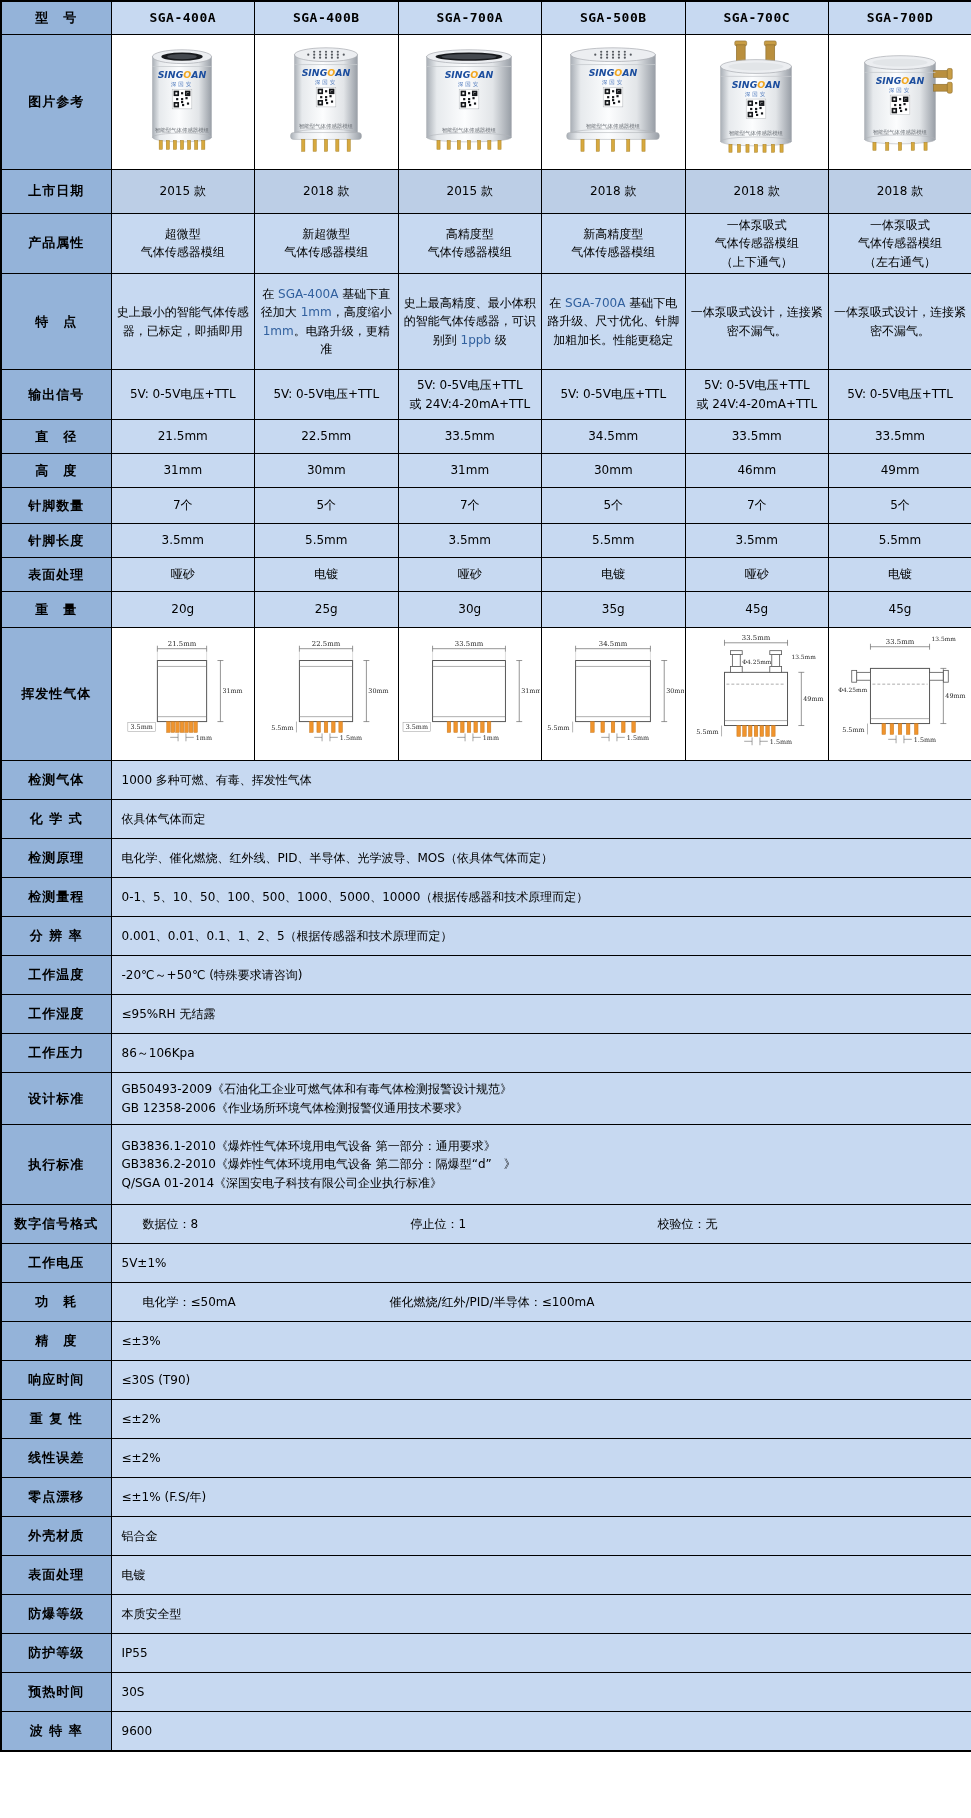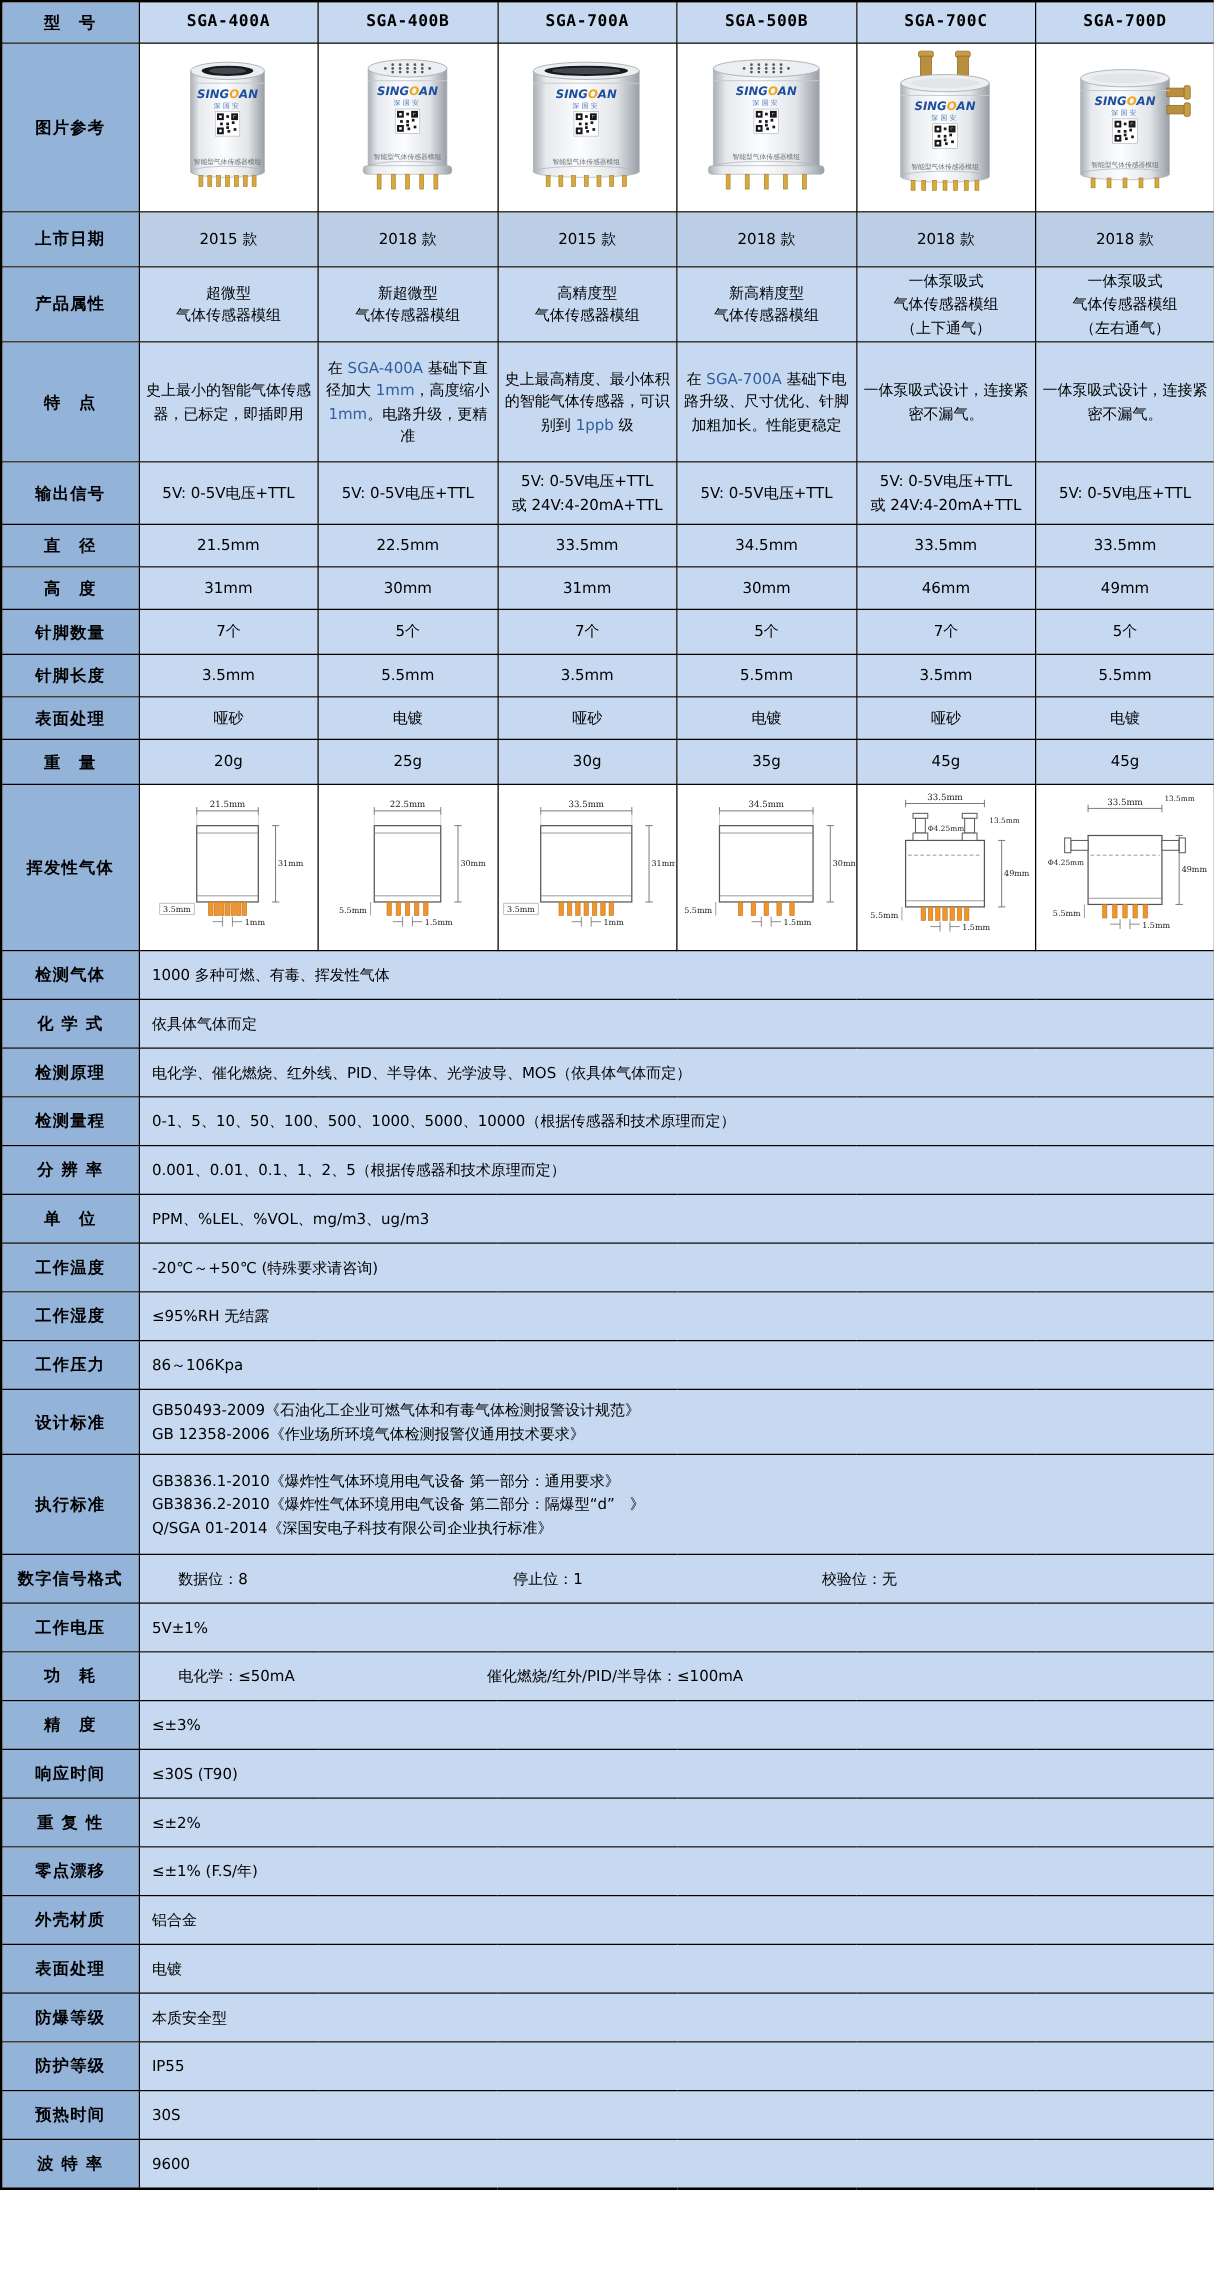--- a/index.html
+++ b/index.html
@@ -679,24 +679,20 @@
       </tr>
       <tr class="fr">
         <th class="lab">检测量程</th>
         <td class="full" colspan="6">0-1、5、10、50、100、500、1000、5000、10000（根据传感器和技术原理而定）</td>
       </tr>
       <tr class="fr">
         <th class="lab">分 辨 率</th>
         <td class="full" colspan="6">0.001、0.01、0.1、1、2、5（根据传感器和技术原理而定）</td>
       </tr>
       <tr class="fr">
-        <th class="lab">单　位</th>
-        <td class="full" colspan="6">PPM、%LEL、%VOL、mg/m3、ug/m3</td>
-      </tr>
-      <tr class="fr">
         <th class="lab">工作温度</th>
         <td class="full" colspan="6">-20℃～+50℃ (特殊要求请咨询)</td>
       </tr>
       <tr class="fr">
         <th class="lab">工作湿度</th>
         <td class="full" colspan="6">≤95%RH 无结露</td>
       </tr>
       <tr class="fr">
         <th class="lab">工作压力</th>
         <td class="full" colspan="6">86～106Kpa</td>
@@ -734,20 +730,24 @@
       </tr>
       <tr class="fr">
         <th class="lab">响应时间</th>
         <td class="full" colspan="6">≤30S (T90)</td>
       </tr>
       <tr class="fr">
         <th class="lab">重 复 性</th>
         <td class="full" colspan="6">≤±2%</td>
       </tr>
       <tr class="fr">
+        <th class="lab">线性误差</th>
+        <td class="full" colspan="6">≤±2%</td>
+      </tr>
+      <tr class="fr">
         <th class="lab">零点漂移</th>
         <td class="full" colspan="6">≤±1% (F.S/年)</td>
       </tr>
       <tr class="fr">
         <th class="lab">外壳材质</th>
         <td class="full" colspan="6">铝合金</td>
       </tr>
       <tr class="fr">
         <th class="lab">表面处理</th>
         <td class="full" colspan="6">电镀</td>

